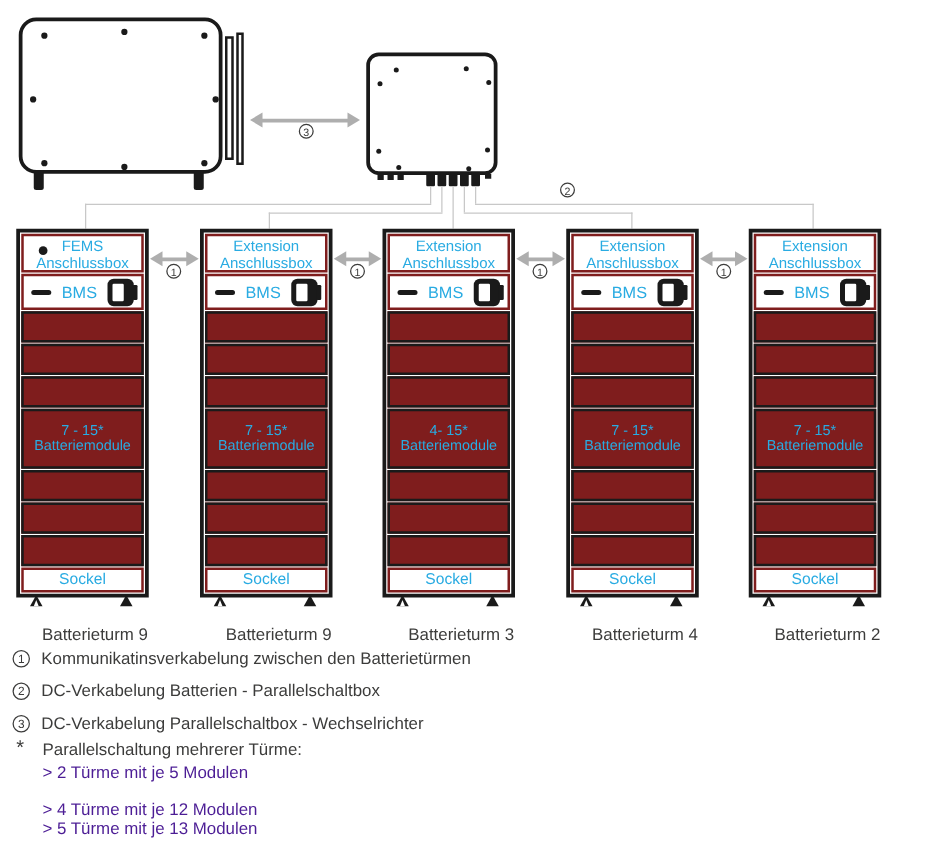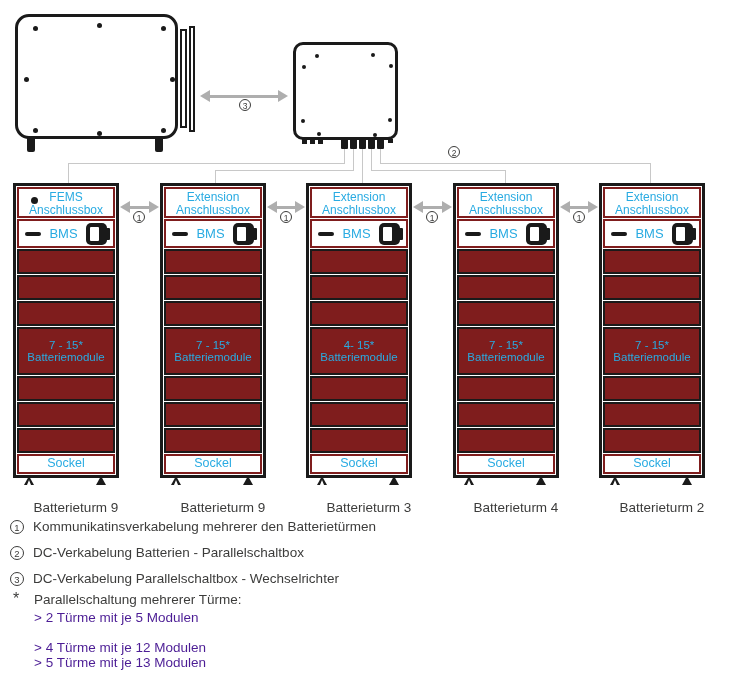--- a/index.html
+++ b/index.html
@@ -308,21 +308,21 @@
   </div>
 
   <div class="caption" style="left:6px">Batterieturm 9</div>
   <div class="caption" style="left:153px">Batterieturm 9</div>
   <div class="caption" style="left:299px">Batterieturm 3</div>
   <div class="caption" style="left:446px">Batterieturm 4</div>
   <div class="caption" style="left:592px">Batterieturm 2</div>
 
   <div class="legend-row" style="top:519px">
     <span class="legend-circ">1</span>
-    <span>Kommunikatinsverkabelung mehrerer den Batterietürmen</span>
+    <span>Kommunikatinsverkabelung zwischen den Batterietürmen</span>
   </div>
   <div class="legend-row" style="top:545px">
     <span class="legend-circ">2</span>
     <span>DC-Verkabelung Batterien - Parallelschaltbox</span>
   </div>
   <div class="legend-row" style="top:571px">
     <span class="legend-circ">3</span>
     <span>DC-Verkabelung Parallelschaltbox - Wechselrichter</span>
   </div>
 

